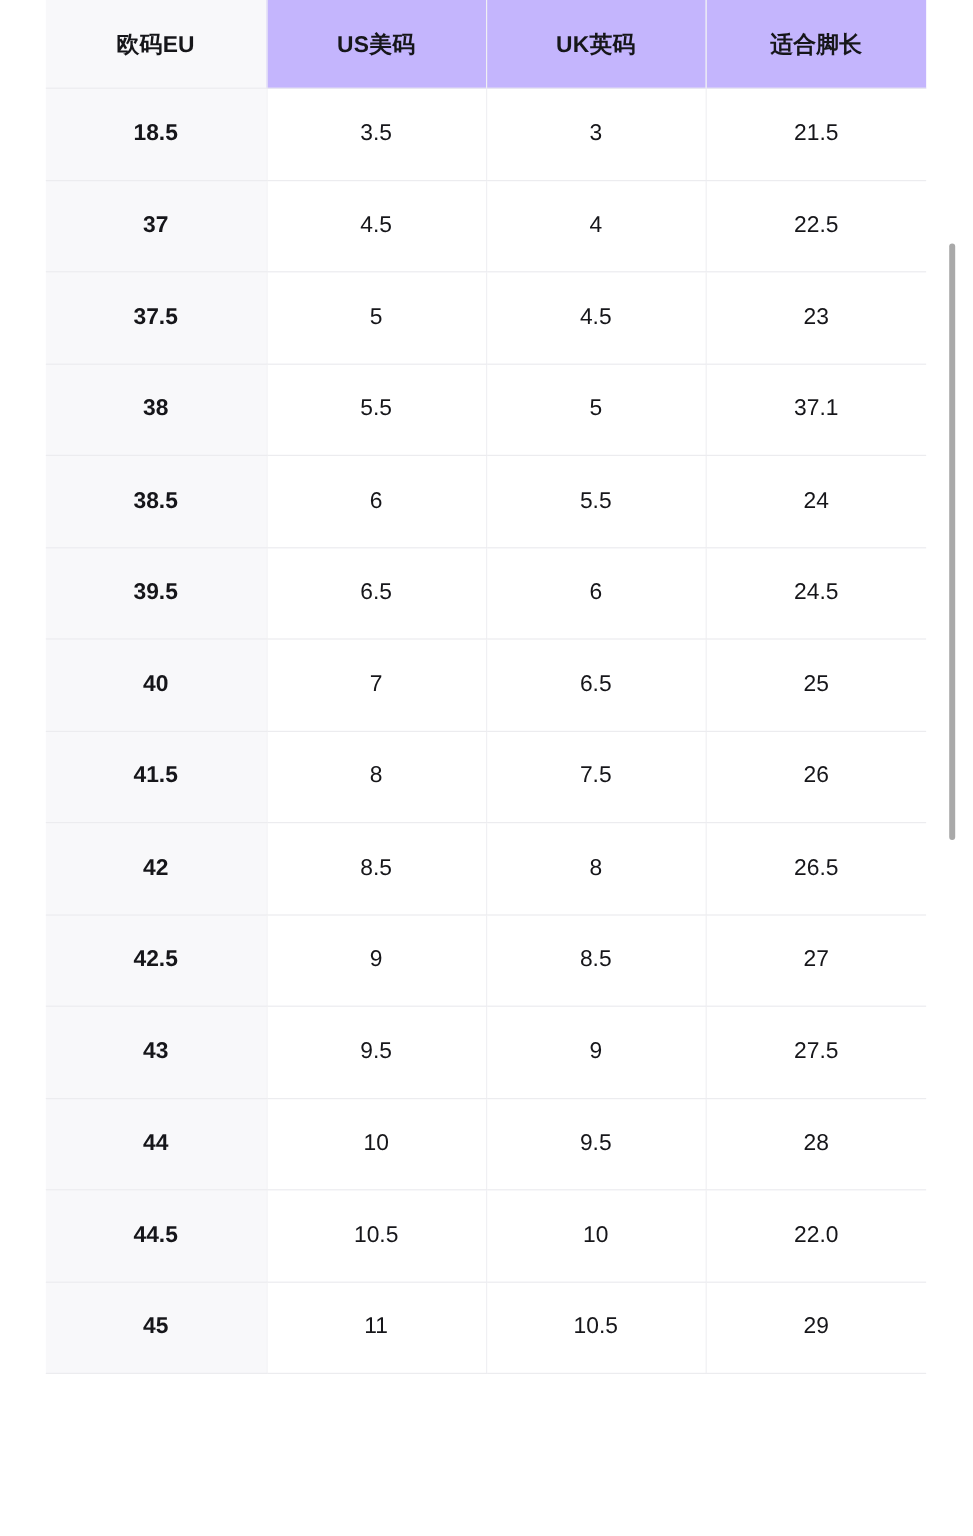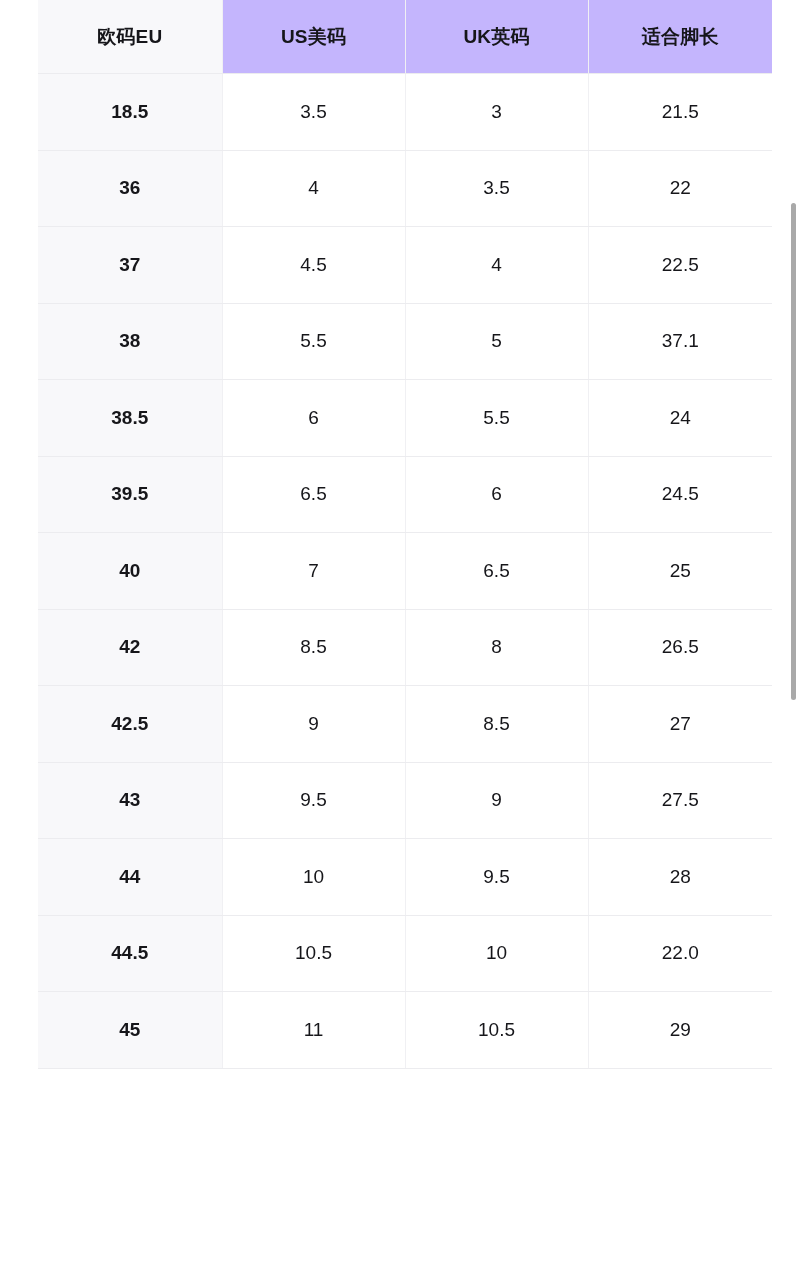--- a/index.html
+++ b/index.html
@@ -128,32 +128,32 @@
         </tr>
       </thead>
       <tbody id="size-table-body">
           <tr>
             <td class="eu-cell">18.5</td>
             <td>3.5</td>
             <td>3</td>
             <td>21.5</td>
           </tr>
           <tr>
-            <td class="eu-cell">36</td>
-            <td>4</td>
-            <td>3.5</td>
-            <td>22</td>
-          </tr>
-          <tr>
             <td class="eu-cell">37</td>
             <td>4.5</td>
             <td>4</td>
             <td>22.5</td>
           </tr>
           <tr>
+            <td class="eu-cell">37.5</td>
+            <td>5</td>
+            <td>4.5</td>
+            <td>23</td>
+          </tr>
+          <tr>
             <td class="eu-cell">38</td>
             <td>5.5</td>
             <td>5</td>
             <td>37.1</td>
           </tr>
           <tr>
             <td class="eu-cell">38.5</td>
             <td>6</td>
             <td>5.5</td>
             <td>24</td>
@@ -164,20 +164,26 @@
             <td>6</td>
             <td>24.5</td>
           </tr>
           <tr>
             <td class="eu-cell">40</td>
             <td>7</td>
             <td>6.5</td>
             <td>25</td>
           </tr>
           <tr>
+            <td class="eu-cell">41.5</td>
+            <td>8</td>
+            <td>7.5</td>
+            <td>26</td>
+          </tr>
+          <tr>
             <td class="eu-cell">42</td>
             <td>8.5</td>
             <td>8</td>
             <td>26.5</td>
           </tr>
           <tr>
             <td class="eu-cell">42.5</td>
             <td>9</td>
             <td>8.5</td>
             <td>27</td>

